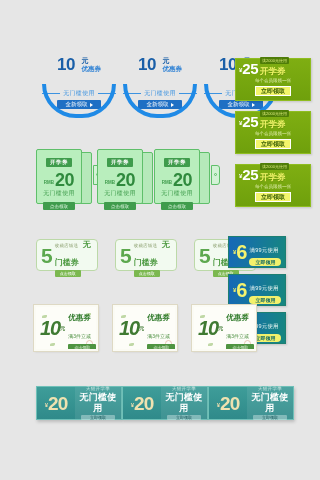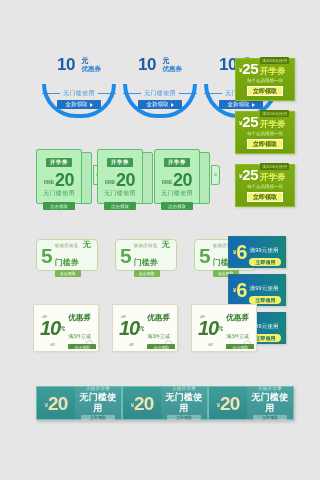--- a/index.html
+++ b/index.html
@@ -27,21 +27,21 @@
   .arc-btn { position: relative; margin: 1px auto 0; width: 44px; height: 9px;
              background: #1f6fc4; border-radius: 1px; color: #fff; font-size: 5.5px;
              display: flex; align-items: center; justify-content: center; gap: 2px; }
   .arc-btn .tri { width: 0; height: 0; border-left: 3px solid #fff;
                   border-top: 2px solid transparent; border-bottom: 2px solid transparent; }
   .arc-swoosh { position: absolute; left: 0; top: 28px; width: 74px; height: 34px;
                 border: 4px solid #1f8ae6; border-top: none;
                 border-radius: 0 0 40px 40px; }
 
   
-  .g25 { position: absolute; width: 60px; height: 43px;
+  .g25 { position: absolute; width: 76px; height: 43px;
          background: linear-gradient(180deg,#7fae12 0%, #6fa00c 100%);
          border: 1px solid #8fbd20; box-shadow: 1px 1px 2px rgba(0,0,0,.15); }
   .g25-row { position: relative; height: 17px; padding: 3px 3px 0 3px; display: flex; align-items: flex-end; }
   .g25-yen { color: #fff; font-size: 6px; font-weight: bold; line-height: 11px; }
   .g25-num { color: #fff; font-size: 15px; font-weight: bold; line-height: 14px; letter-spacing: -0.5px; }
   .g25-rightcol { margin-left: 2px; }
   .g25-badge { display: inline-block; background: #4f7d08; color: #d9e97a;
                font-size: 4px; padding: 1px 2px; line-height: 5px; border-radius: 1px; white-space: nowrap; }
   .g25-title { display: block; color: #f2f56a; font-size: 8.5px; font-weight: bold;
                line-height: 9px; margin-top: 1px; text-shadow: 0 1px 0 rgba(0,0,0,.15); }

